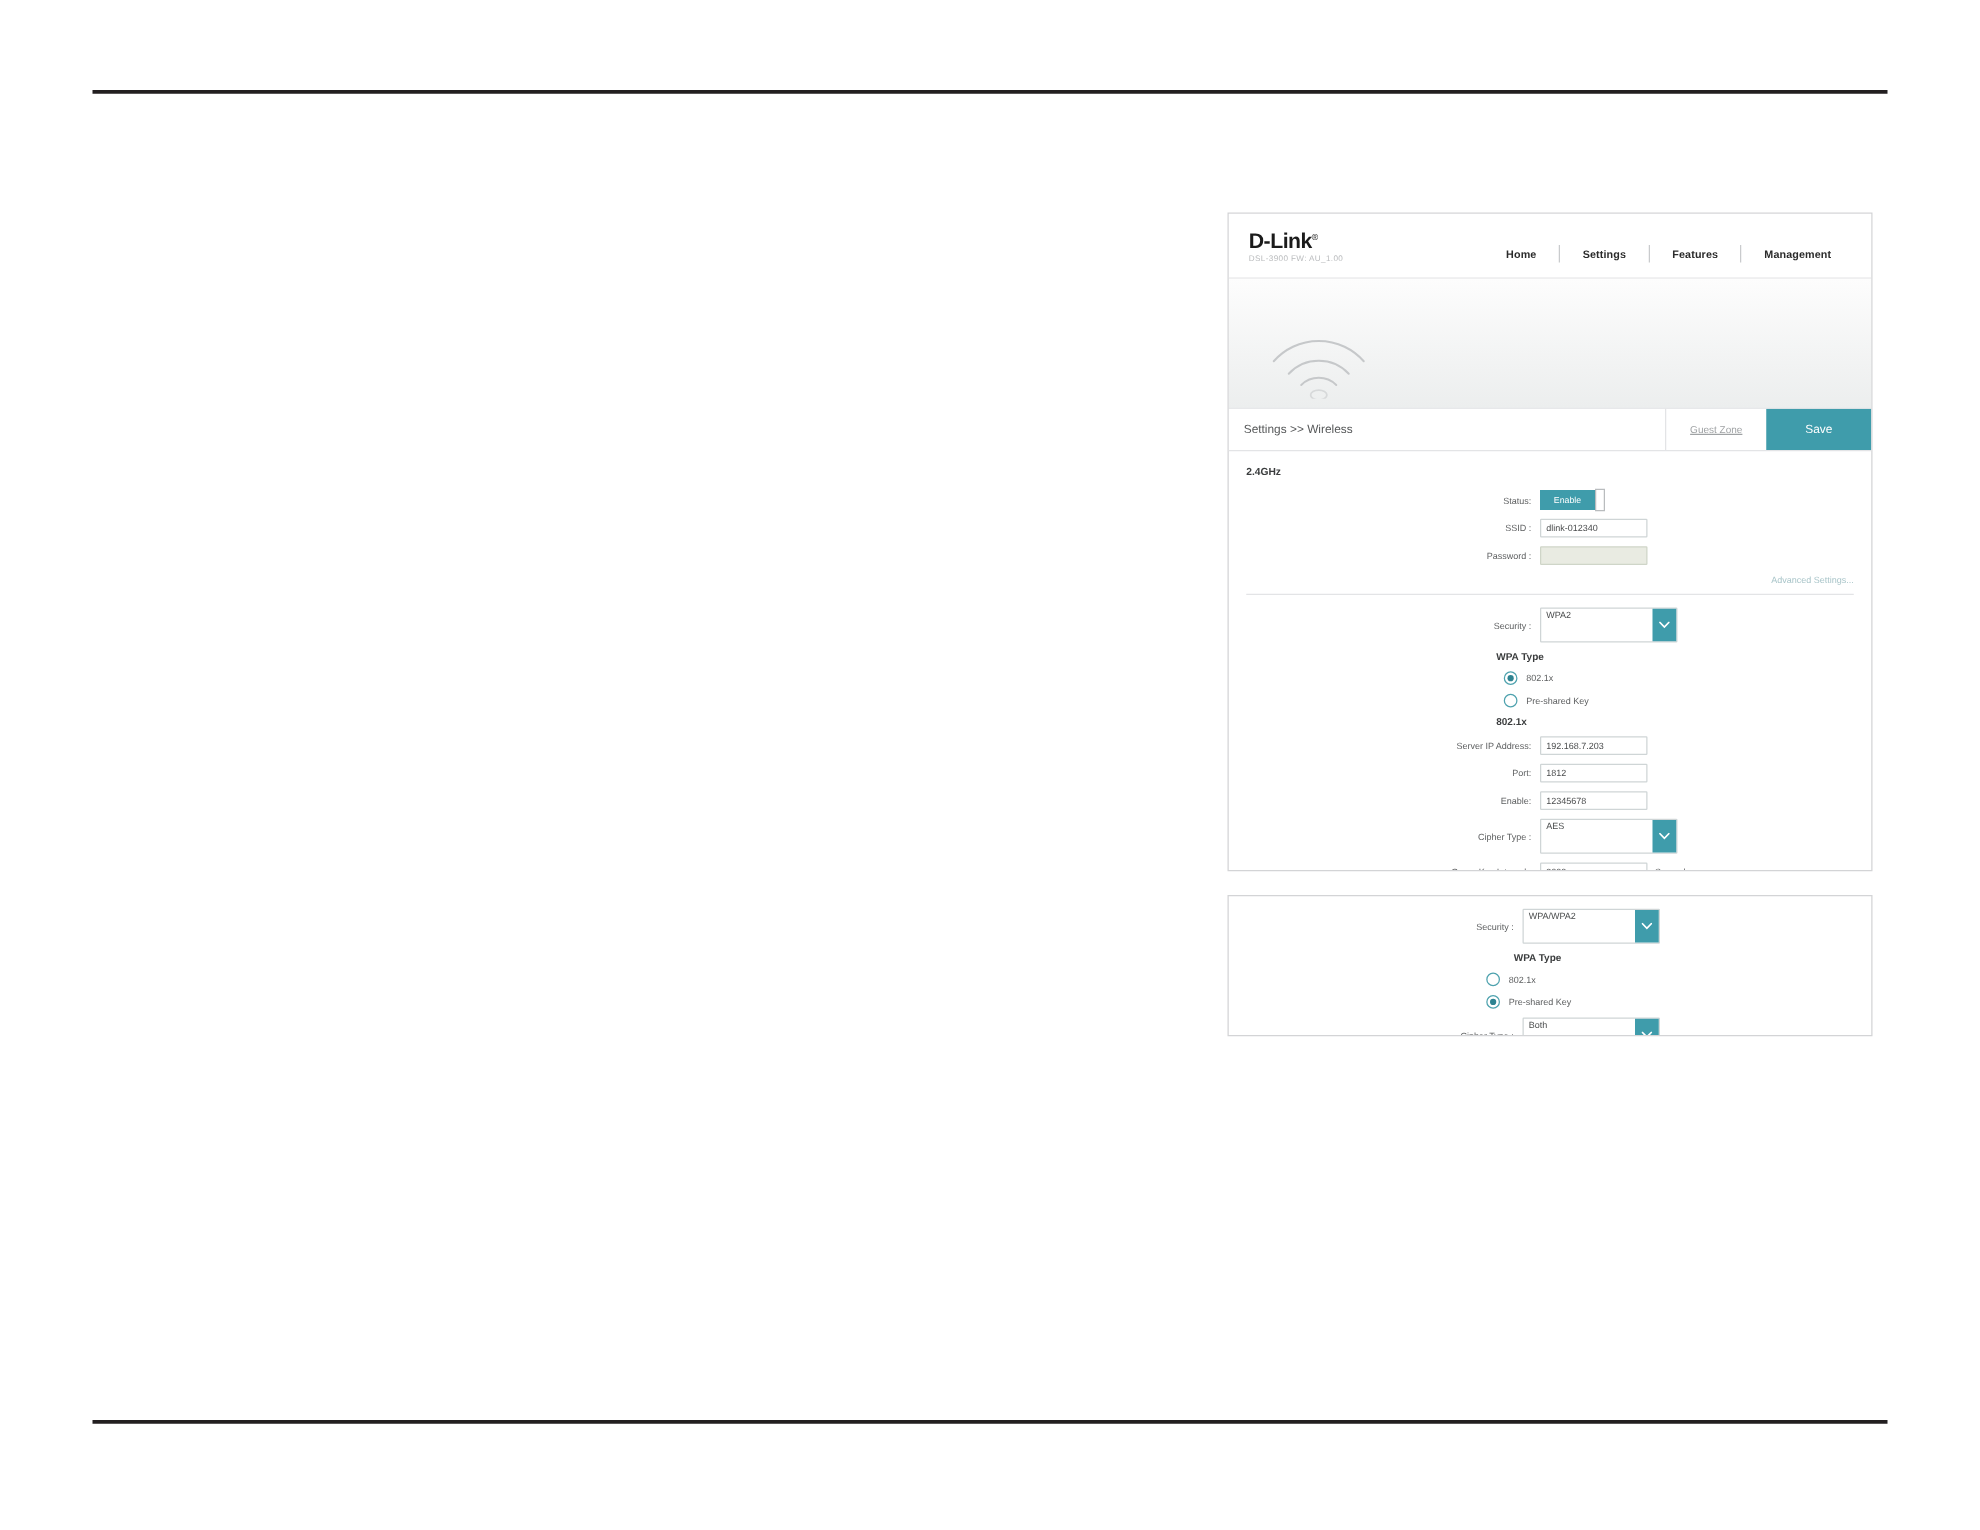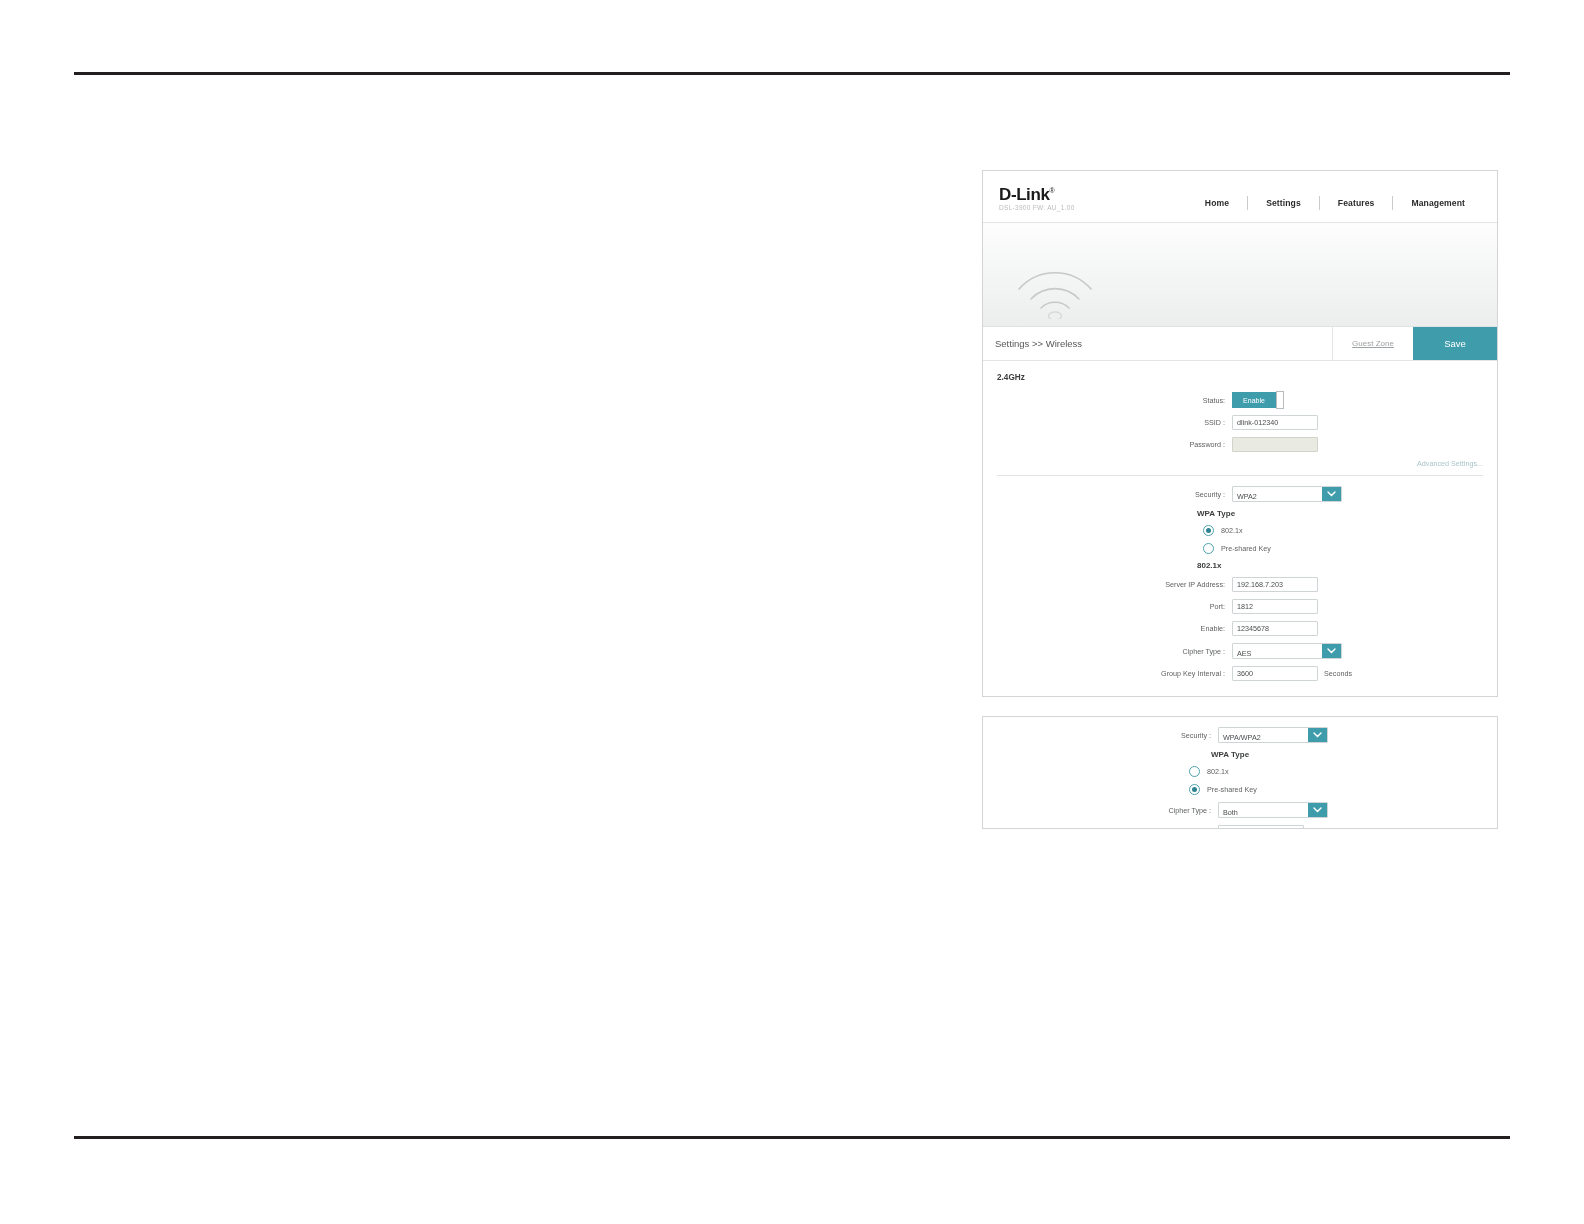--- a/index.html
+++ b/index.html
@@ -252,25 +252,25 @@
     background: #ffffff;
     border: 1px solid #b9bcbe;
     box-sizing: border-box;
   }
   .toggle.on .knob { left: 44px; }
   .toggle.off .knob { left: 0px; }
 
   
   .fselect {
     width: 110px;
-    height: 16px;
+    height: 28px;
     border: 1px solid #cfd5d6;
     background: #fff;
     display: flex;
-    align-items: flex-end;
+    align-items: flex-start;
     box-sizing: border-box;
     border-radius: 1px;
   }
   .fselect .val {
     flex: 1;
     padding-left: 4px;
     font-size: 7.2px;
     color: #4a4c4d;
   }
   .fselect .arrow {

